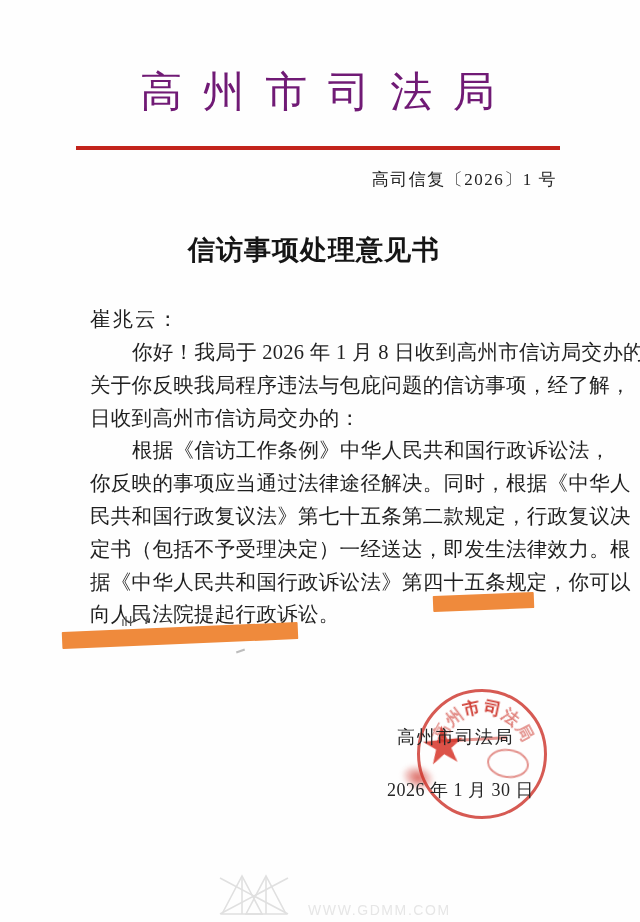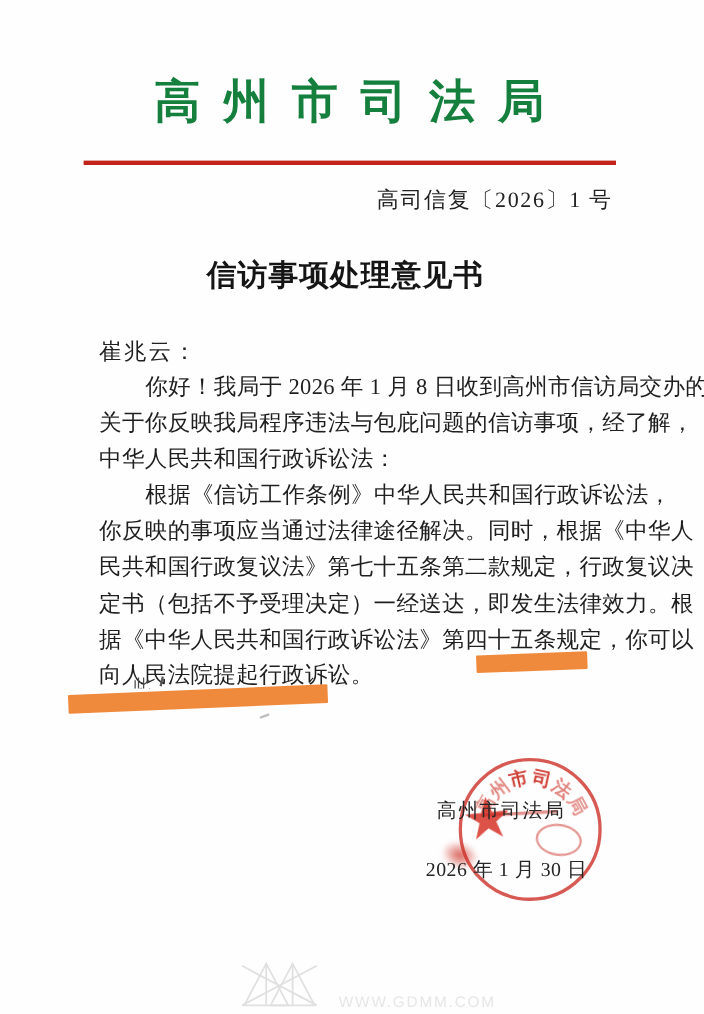--- a/index.html
+++ b/index.html
@@ -4,24 +4,24 @@
 <style>
   html,body{margin:0;padding:0;background:#cfcfcf;}
   .page{
     position:relative;width:640px;height:922px;margin:0 auto;
     background:#fefefe;overflow:hidden;
     font-family:"Liberation Serif","DejaVu Serif",serif;
   }
   
   .agency-title{
     position:absolute;top:64px;left:0;right:0;text-align:center;
-    font-size:42px;font-weight:bold;color:#15803d;letter-spacing:5px;white-space:nowrap;
+    font-size:42px;font-weight:normal;color:#701a75;letter-spacing:5px;white-space:nowrap;
   }
   .header-rule{position:absolute;left:76px;top:146px;width:484px;height:3.5px;background:#c2231b;}
-  .doc-number{position:absolute;right:83px;top:168px;font-size:20px;color:#222;letter-spacing:1.5px;white-space:nowrap;}
+  .doc-number{position:absolute;right:83px;top:168px;font-size:17px;color:#222;letter-spacing:1.5px;white-space:nowrap;}
   .doc-title{
     position:absolute;top:232px;left:0;right:12px;text-align:center;
     font-size:27px;font-weight:bold;color:#151515;letter-spacing:1px;
   }
   
   .salutation{position:absolute;left:90px;top:305px;font-size:20.5px;color:#1f1f1f;letter-spacing:2px;}
   .body-lines{position:absolute;left:90px;top:336px;width:468px;color:#1f1f1f;}
   .body-line{height:32.8px;line-height:32.8px;font-size:20.5px;letter-spacing:.3px;white-space:nowrap;}
   .body-line.indent{text-indent:42px;}
   
@@ -58,21 +58,21 @@
   <div class="header-rule"></div>
   <div class="doc-number">高司信复〔2026〕1 号</div>
 
   <div class="doc-title">信访事项处理意见书</div>
 
   <div class="salutation">崔兆云：</div>
 
   <div class="body-lines">
     <div class="body-line indent">你好！我局于 2026 年 1 月 8 日收到高州市信访局交办的</div>
     <div class="body-line">关于你反映我局程序违法与包庇问题的信访事项，经了解，</div>
-    <div class="body-line">中华人民共和国行政诉讼法：</div>
+    <div class="body-line">日收到高州市信访局交办的：</div>
     <div class="body-line indent">根据《信访工作条例》中华人民共和国行政诉讼法，</div>
     <div class="body-line">你反映的事项应当通过法律途径解决。同时，根据《中华人</div>
     <div class="body-line">民共和国行政复议法》第七十五条第二款规定，行政复议决</div>
     <div class="body-line">定书（包括不予受理决定）一经送达，即发生法律效力。根</div>
     <div class="body-line">据《中华人民共和国行政诉讼法》第四十五条规定，你可以</div>
     <div class="body-line">向人民法院提起行政诉讼。</div>
   </div>
 
   <div class="bar bar-right"></div>
   <div class="bar bar-left"></div>

